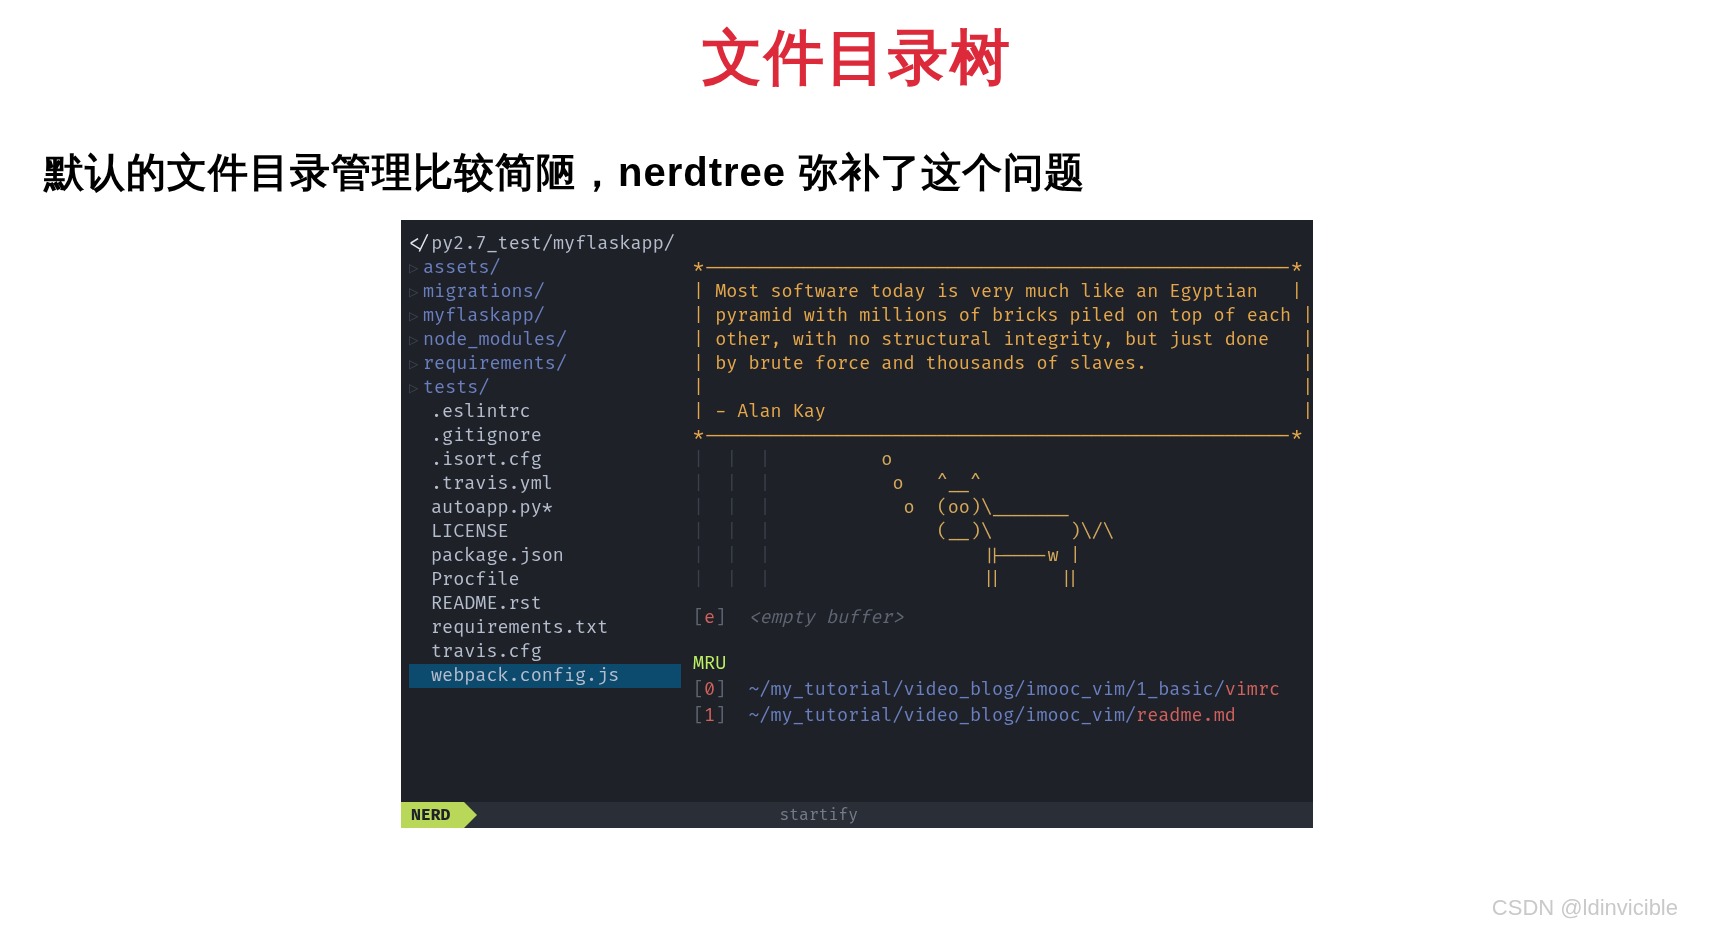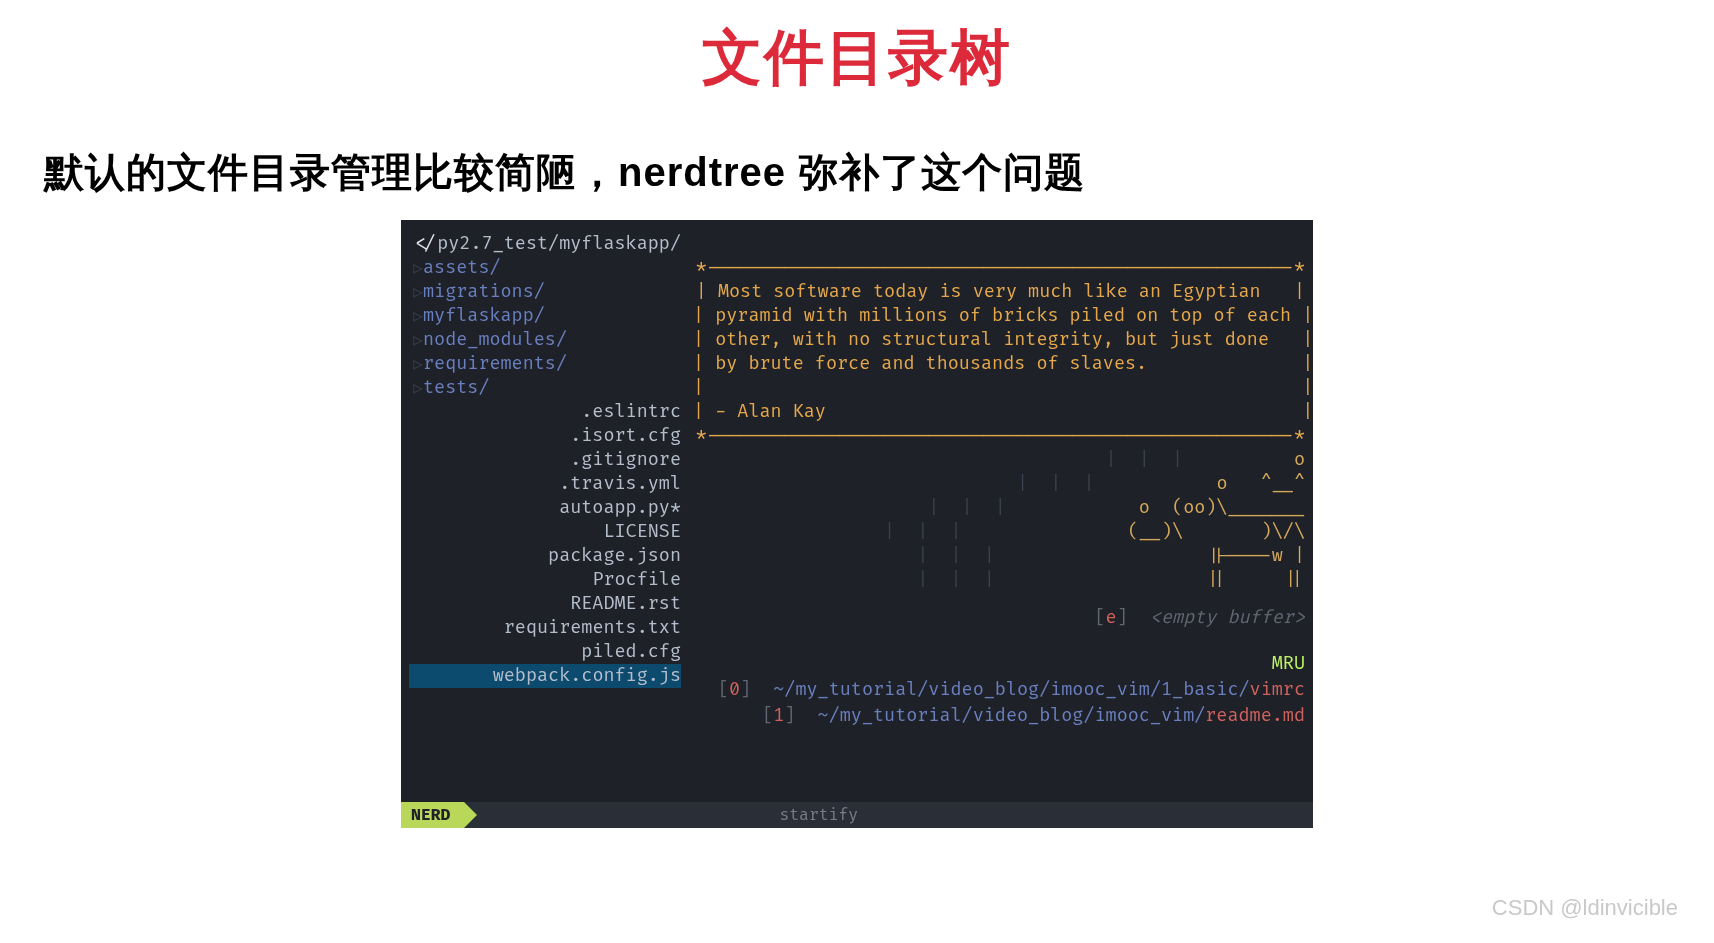--- a/index.html
+++ b/index.html
@@ -2,21 +2,21 @@
 <html><head>
 <meta charset="utf-8">
 <style>
   * { margin: 0; padding: 0; box-sizing: border-box; }
   html, body { width: 1714px; height: 943px; background: #fff; font-family: "Microsoft YaHei", "PingFang SC", sans-serif; }
   
   .slide { width: 100%; height: 100%; position: relative; padding-top: 18px; }
   .title { text-align: center; font-size: 60px; font-weight: 700; color: #dc2a3a; margin-bottom: 46px; letter-spacing: 2px; }
   .subtitle { font-size: 40px; font-weight: 700; color: #000; margin-left: 44px; margin-bottom: 20px; letter-spacing: 1px; }
   
-  .editor-wrap { width: 912px; margin: 0 auto; background: #1e2128; font-family: "Fira Code","Menlo","Consolas",monospace; font-size: 18px; line-height: 24px; position: relative; text-align: right; }
+  .editor-wrap { width: 912px; margin: 0 auto; background: #1e2128; font-family: "Fira Code","Menlo","Consolas",monospace; font-size: 18px; line-height: 24px; position: relative; }
   .editor-body { display: flex; height: 582px; }
   
   .nerdtree { width: 280px; padding: 12px 0 0 8px; color: #9aa2b1; overflow: hidden; }
   .nt-root { color: #b5bdcc; }
   .nt-root .close-tag { color: #e5e7eb; }
   .nt-dir { display: flex; align-items: baseline; padding-right: 8px; cursor: pointer; }
   .nt-dir .arrow { color: #3a404d; width: 14px; display: inline-block; font-size: 16px; }
   .nt-dir .name { color: #6a7fbf; }
   .nt-file { padding-left: 22px; color: #b5bdcc; cursor: pointer; }
   .nt-file.selected { background: #0c4a6e; }
@@ -79,30 +79,30 @@
               <span class="arrow">▷</span>
               <span class="name">requirements/</span>
             </div>
             <div class="nt-dir">
               <span class="arrow">▷</span>
               <span class="name">tests/</span>
             </div>
           </div>
         <div id="nt-files">
             <div class="nt-file">.eslintrc</div>
+            <div class="nt-file">.gitignore</div>
             <div class="nt-file">.isort.cfg</div>
-            <div class="nt-file">.gitignore</div>
             <div class="nt-file">.travis.yml</div>
             <div class="nt-file">autoapp.py*</div>
             <div class="nt-file">LICENSE</div>
             <div class="nt-file">package.json</div>
             <div class="nt-file">Procfile</div>
             <div class="nt-file">README.rst</div>
             <div class="nt-file">requirements.txt</div>
-            <div class="nt-file">piled.cfg</div>
+            <div class="nt-file">travis.cfg</div>
             <div class="nt-file selected">webpack.config.js</div>
           </div>
       </div>
 
       <div class="main">
         <div class="quote">
 <span class="star">*-----------------------------------------------------*</span>
 <span>| Most software today is very much like an Egyptian   |</span>
 <span>| pyramid with millions of bricks piled on top of each |</span>
 <span>| other, with no structural integrity, but just done   |</span>

